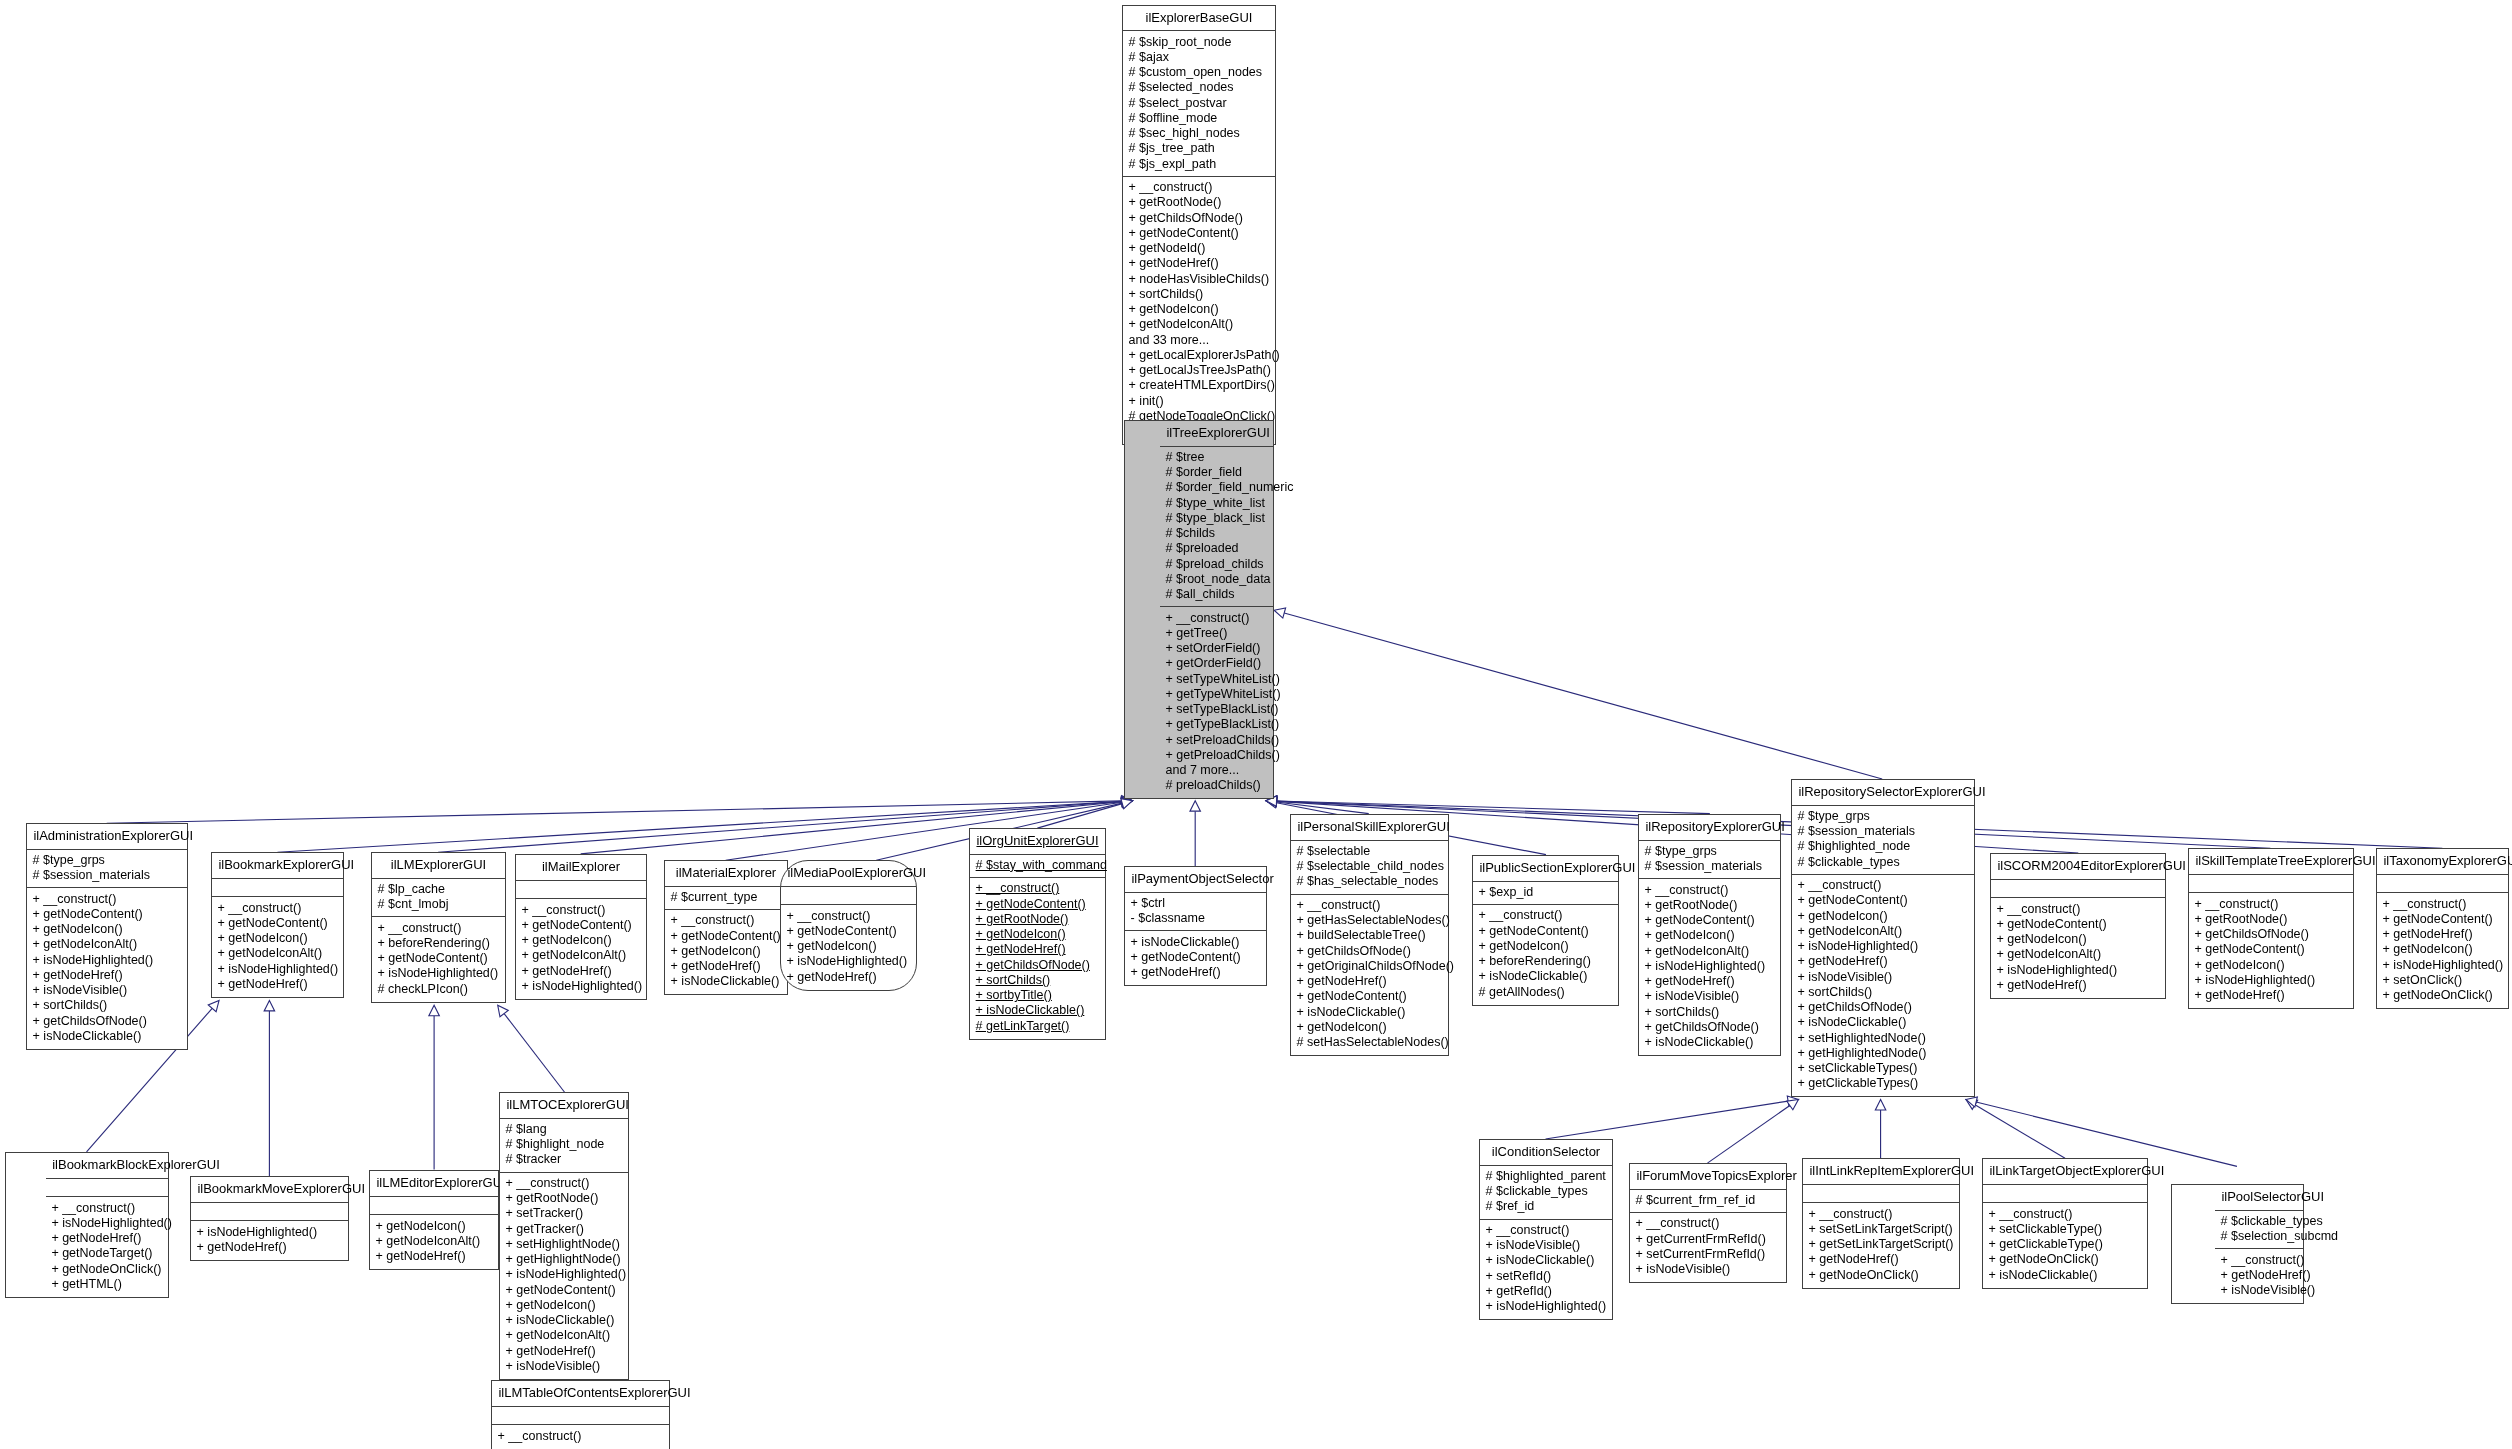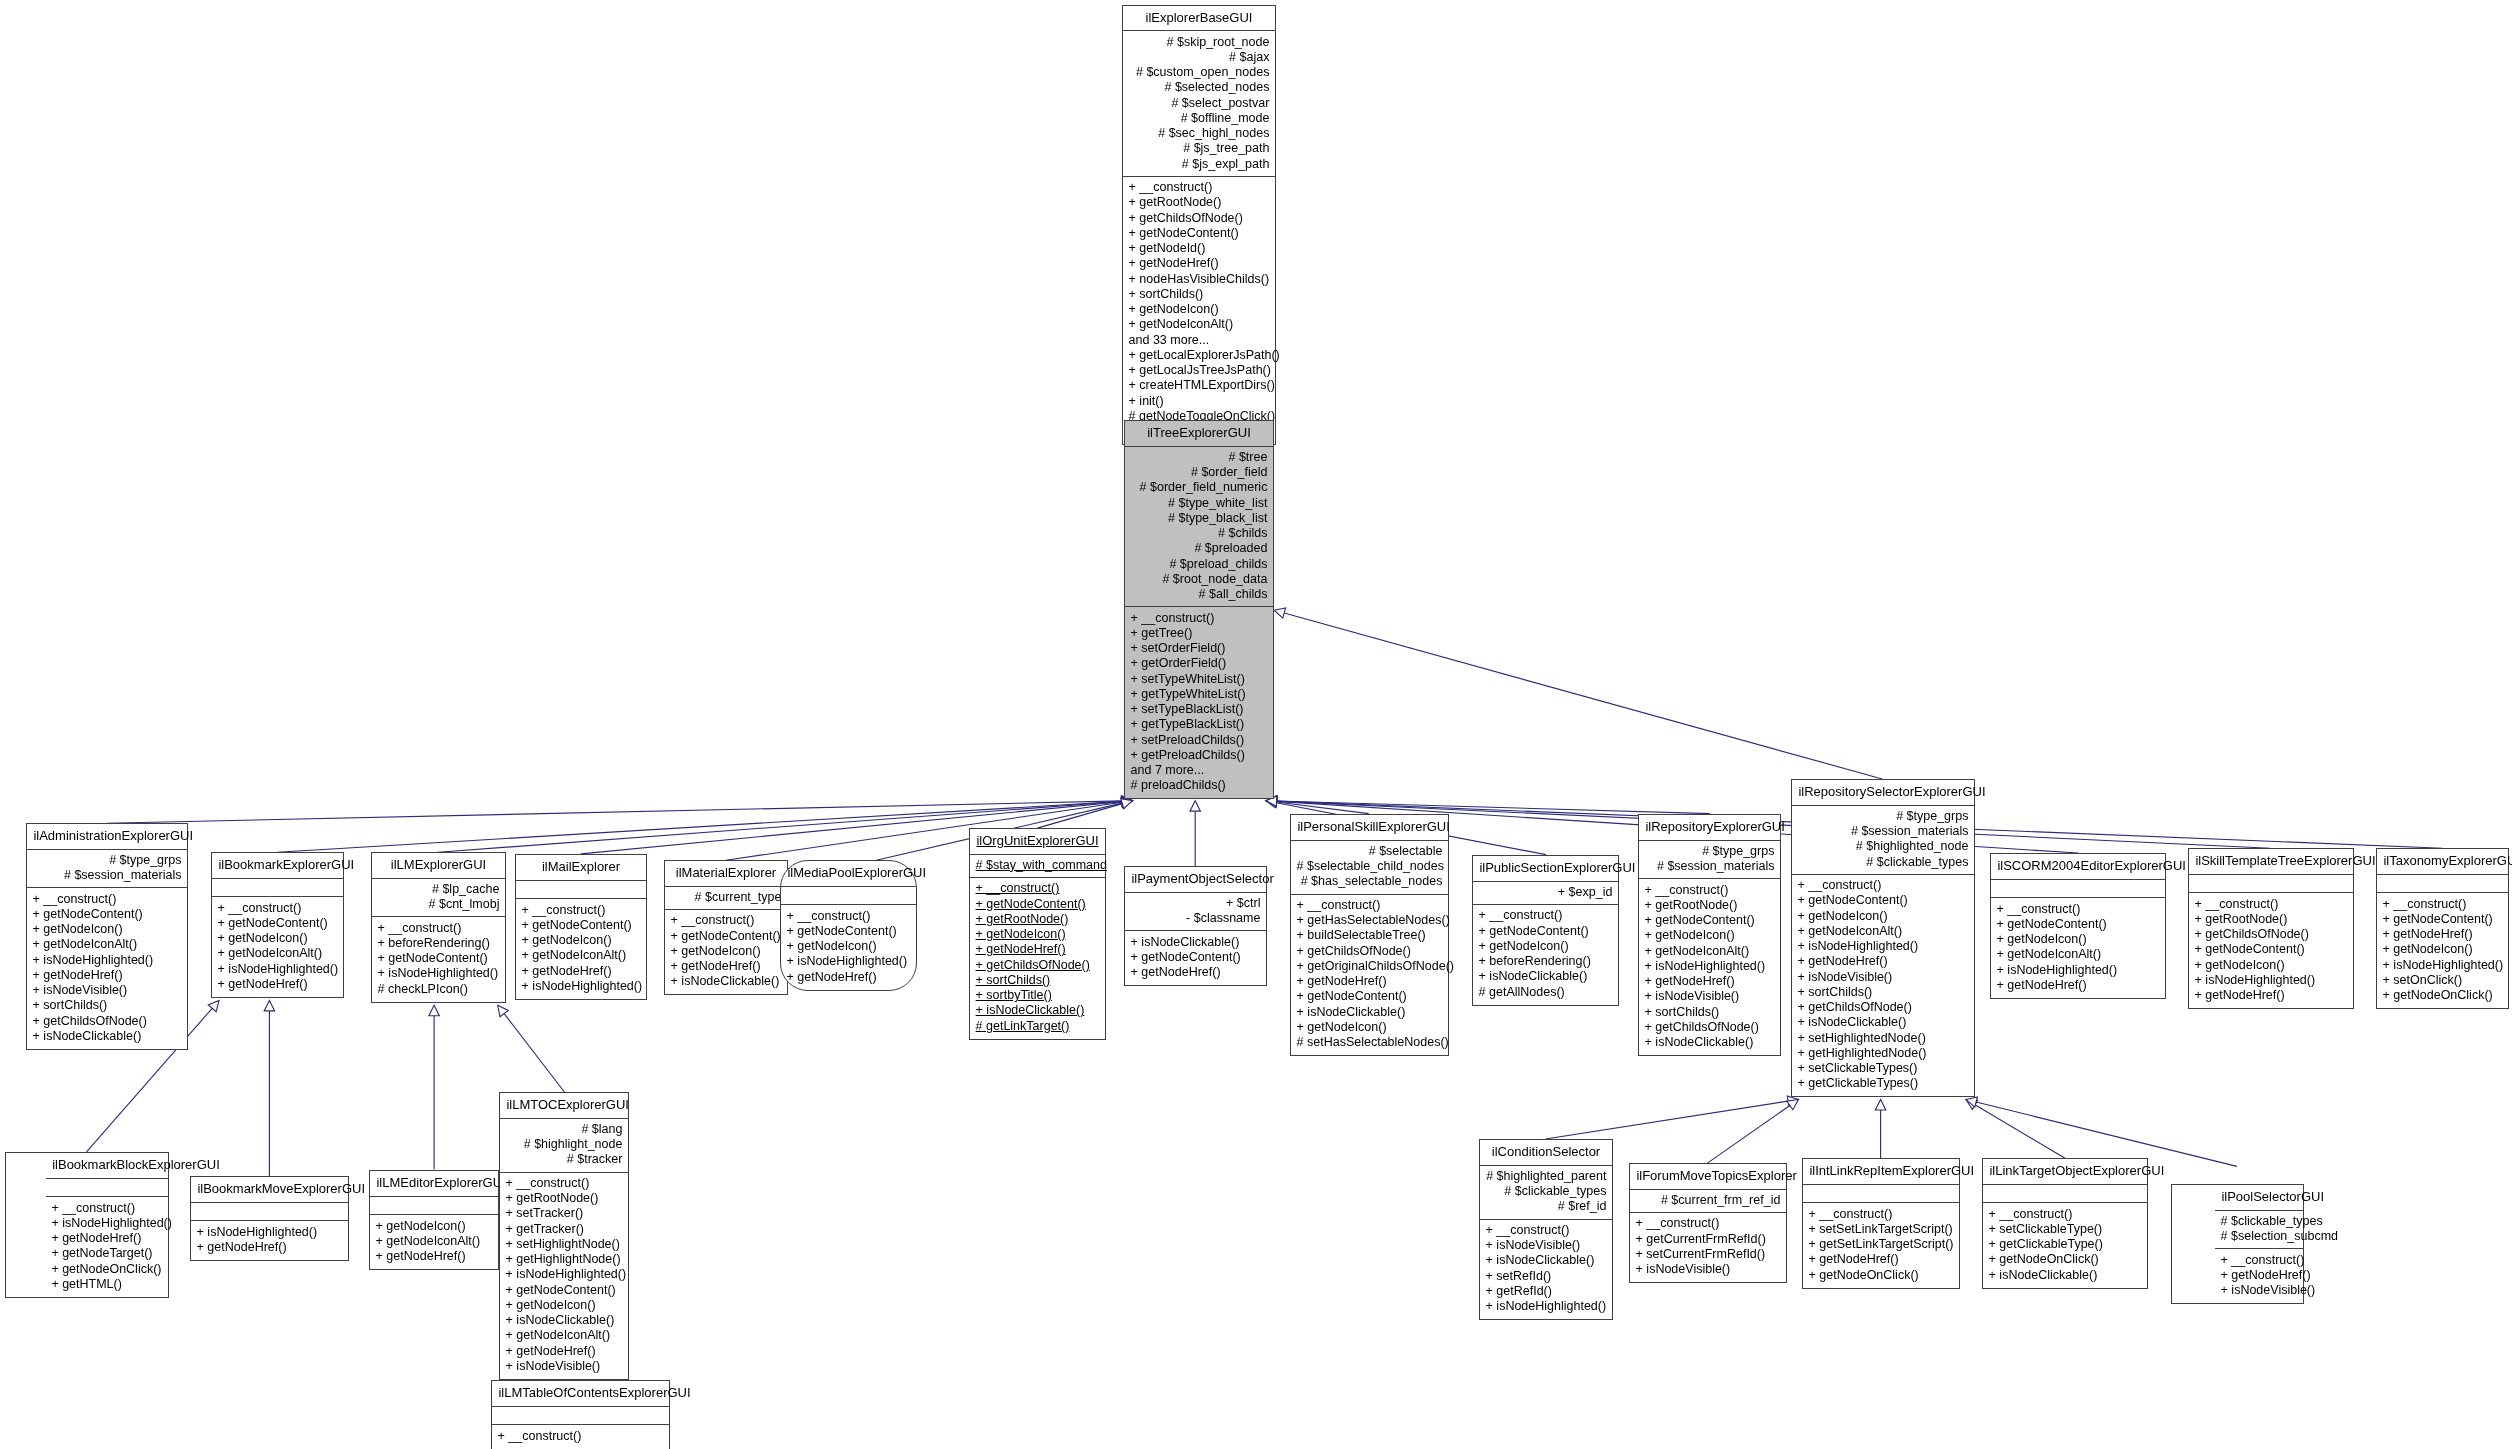--- a/index.html
+++ b/index.html
@@ -48,21 +48,20 @@
     text-align: center;
     padding: 4px 6.4px 4.8px 6.4px;
     border-bottom: 1.6px solid #404040;
     white-space: nowrap;
     font-size: 13px;
   }
   .cls-attrs {
     padding: 3.2px 5.6px 4px 5.6px;
     border-bottom: 1.6px solid #404040;
     min-height: 13px;
-    text-align: right;
   }
   .cls-attrs.empty {
     padding: 0;
     height: 17.7px;
   }
   .cls-ops {
     padding: 3.2px 5.6px 4.8px 5.6px;
   }
   .m-line {
     white-space: nowrap;
@@ -155,21 +154,21 @@
         <div class="m-line">+ getNodeIconAlt()</div>
         <div class="m-line">and 33 more...</div>
         <div class="m-line">+ getLocalExplorerJsPath()</div>
         <div class="m-line">+ getLocalJsTreeJsPath()</div>
         <div class="m-line">+ createHTMLExportDirs()</div>
         <div class="m-line">+ init()</div>
         <div class="m-line"># getNodeToggleOnClick()</div>
         <div class="m-line"># getSelectOnClick()</div>
       </div>
     </div>
-    <div class="uml-class highlight" style="left: 1124px; top: 420px; width: 150px;">
+    <div class="uml-class highlight" style="left: 1124px; top: 420px; width: 150px; padding-left: 35px;">
       <div class="cls-name">ilTreeExplorerGUI</div>
       <div class="cls-attrs">
         <div class="m-line"># $tree</div>
         <div class="m-line"># $order_field</div>
         <div class="m-line"># $order_field_numeric</div>
         <div class="m-line"># $type_white_list</div>
         <div class="m-line"># $type_black_list</div>
         <div class="m-line"># $childs</div>
         <div class="m-line"># $preloaded</div>
         <div class="m-line"># $preload_childs</div>

